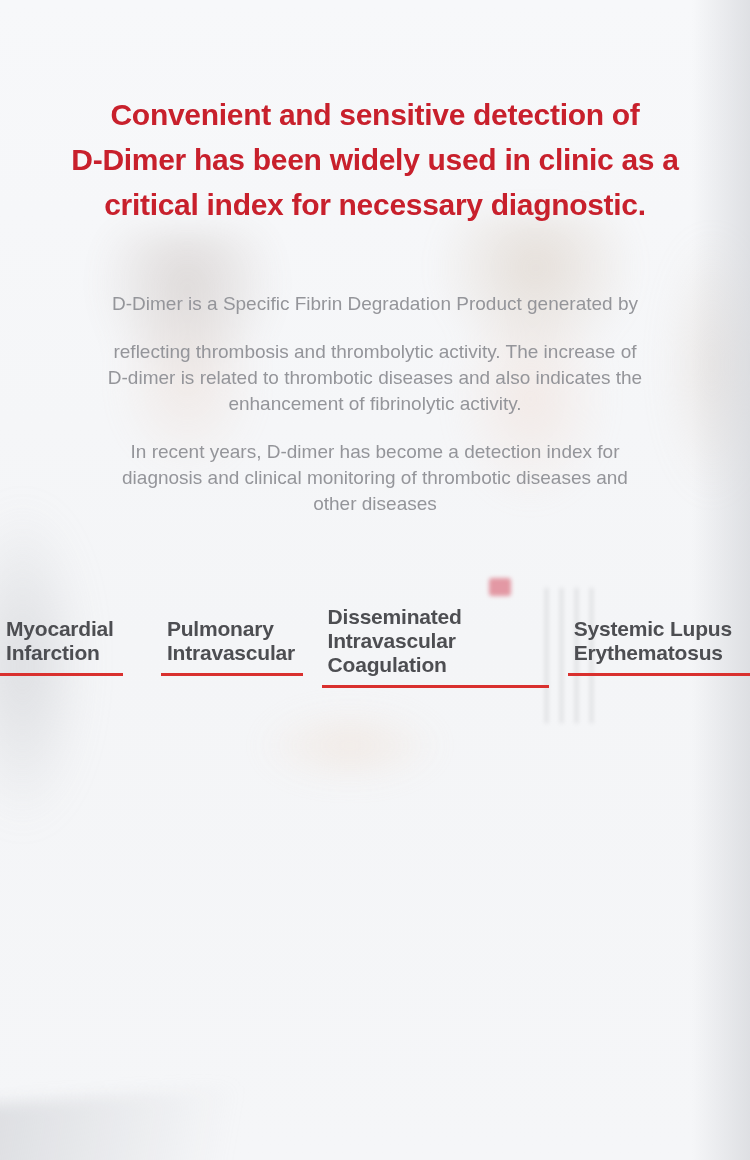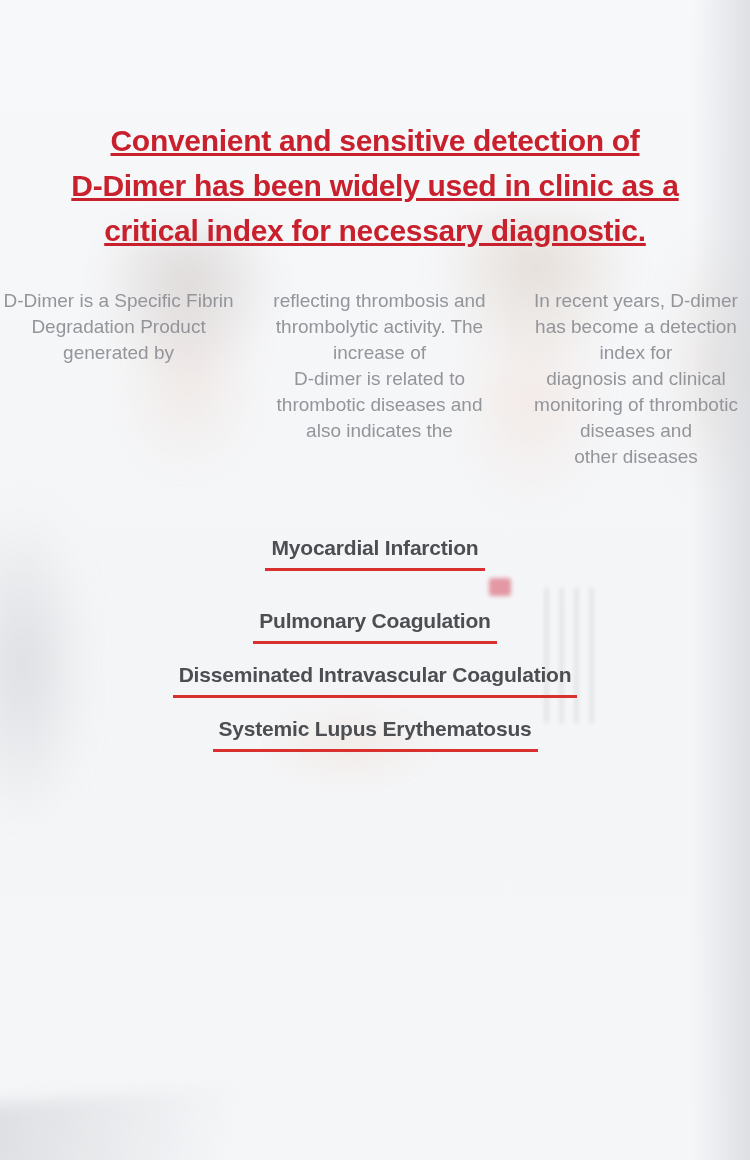--- a/index.html
+++ b/index.html
@@ -54,34 +54,34 @@
     filter:blur(2px);opacity:.5;
   }
   .hands{
     left:215px;top:688px;width:270px;height:115px;
     background:radial-gradient(50% 50% at 50% 50%, rgba(236,216,200,.5), rgba(236,216,200,0) 70%);
     filter:blur(14px);opacity:.8;
   }
   
   .content{position:relative;z-index:1;}
   .title{
-    margin:0;padding-top:118px;text-align:center;
+    margin:0;padding-top:92px;text-align:center;
     color:var(--heading-red,#c8202c);
-    font-size:30px;line-height:45px;font-weight:bold;letter-spacing:-.3px;text-decoration:underline;
+    font-size:30px;line-height:45px;font-weight:bold;letter-spacing:-.3px;
   }
   .title .line{display:block;}
   .paras{
-    margin-top:35px;display:flex;flex-direction:row;gap:22px;
+    margin-top:64px;display:flex;flex-direction:column;gap:22px;
     color:var(--body-gray,#94959a);
     font-size:19px;line-height:26px;text-align:center;
   }
   .paras p{margin:0;}
   .paras .line{display:block;}
   .diseases{
-    margin-top:66px;display:flex;flex-direction:column;align-items:center;gap:19px;
+    margin-top:88px;display:flex;flex-direction:row;align-items:center;gap:19px;
   }
   .drow{display:flex;gap:32px;justify-content:center;}
   .disease{
     font-weight:bold;font-size:21px;line-height:24px;letter-spacing:-.2px;
     color:var(--disease-gray,#4d4e52);
     padding:0 6px 8px;
     border-bottom:3px solid var(--underline-red,#d9302e);
   }
 </style>
 </head>
@@ -109,36 +109,37 @@
       <span class="line">critical index for necessary diagnostic.</span>
     </h1>
 
     <div class="paras">
       <p>
         <span class="line">D-Dimer is a Specific Fibrin Degradation Product generated by</span>
       </p>
       <p>
         <span class="line">reflecting thrombosis and thrombolytic activity. The increase of</span>
         <span class="line">D-dimer is related to thrombotic diseases and also indicates the</span>
+        <span class="line">enhancement of fibrinolytic activity.</span>
       </p>
       <p>
         <span class="line">In recent years, D-dimer has become a detection index for</span>
         <span class="line">diagnosis and clinical monitoring of thrombotic diseases and</span>
         <span class="line">other diseases</span>
       </p>
     </div>
 
     <div class="diseases">
       <div class="drow">
         <span class="disease">Myocardial Infarction</span>
       </div>
       <div class="drow">
       </div>
       <div class="drow">
-        <span class="disease">Pulmonary Coagulation</span>
+        <span class="disease">Pulmonary Intravascular</span>
       </div>
       <div class="drow">
         <span class="disease">Disseminated Intravascular Coagulation</span>
       </div>
       <div class="drow">
         <span class="disease">Systemic Lupus Erythematosus</span>
       </div>
     </div>
 
   </div>

